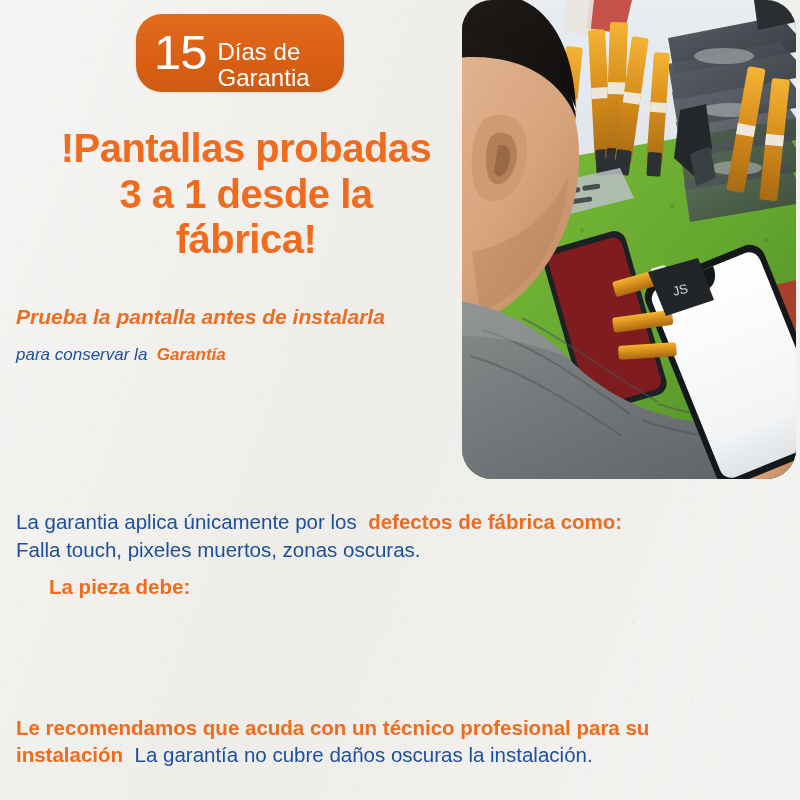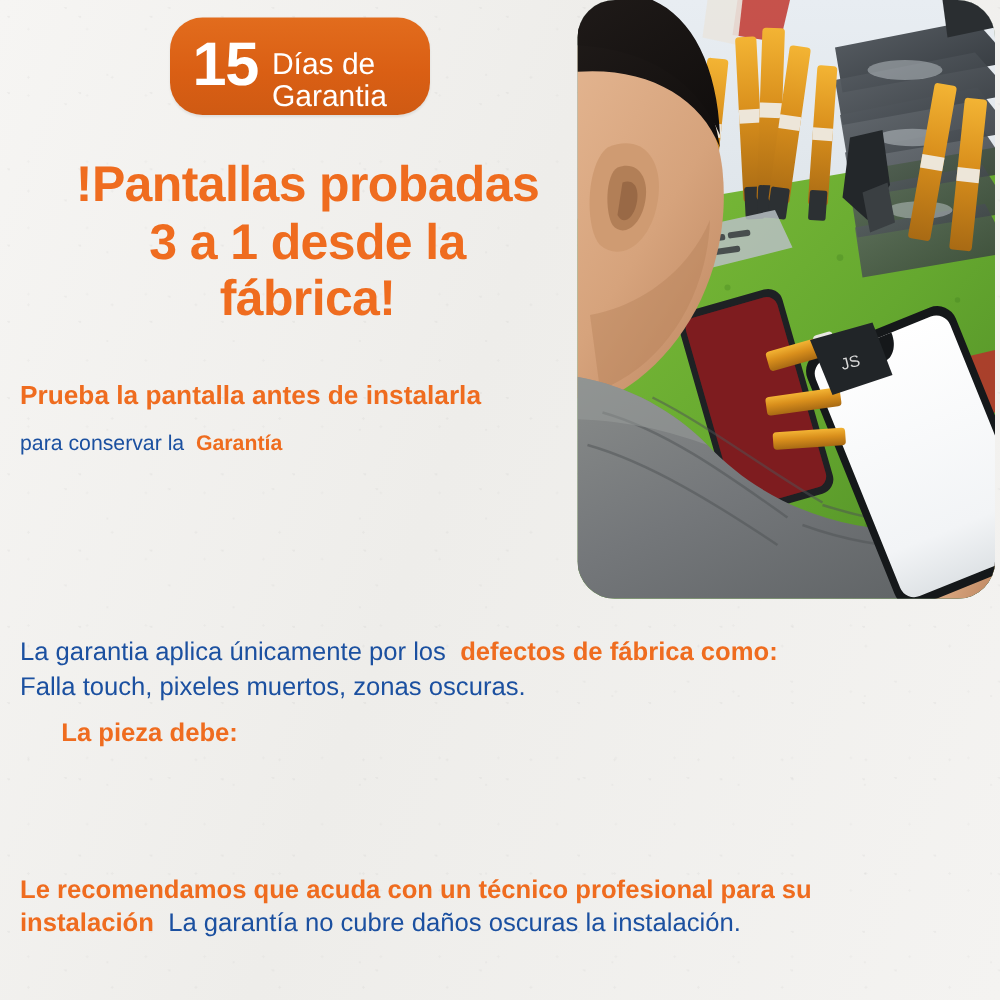--- a/index.html
+++ b/index.html
@@ -41,21 +41,21 @@
     border-radius: 26px;
     display: flex;
     align-items: center;
     box-sizing: border-box;
     padding: 0 14px 0 18px;
     box-shadow: 0 1px 2px rgba(0,0,0,0.08);
   }
   #badge-number {
     color: #ffffff;
     font-size: 49px;
-    font-weight: bold;
+    font-weight: normal;
     line-height: 1;
     letter-spacing: -1px;
     margin-right: 11px;
     margin-top: -2px;
   }
   #badge-text {
     color: #ffffff;
     font-size: 24px;
     font-weight: normal;
     line-height: 1.08;
@@ -77,20 +77,21 @@
   }
   #headline .hl-line { display: block; padding-left: 40px; }
 
   
   #subhead {
     position: absolute;
     left: 16px;
     top: 303px;
     width: 440px;
     line-height: 1.3;
+    font-style: italic;
   }
   #subhead .sub-strong {
     display: block;
     color: #ef6c1f;
     font-size: 21px;
     font-weight: bold;
   }
   #subhead .sub-line2 {
     display: block;
     color: #1b50a0;
@@ -163,21 +164,21 @@
     left: 4px;
     top: -1px;
     font-size: 20px;
     color: #1b50a0;
   }
 
   
   #recommendation {
     position: absolute;
     left: 16px;
-    top: 698px;
+    top: 714px;
     width: 775px;
     font-size: 20.5px;
     line-height: 1.34;
   }
   #recommendation .rec-strong {
     color: #ef6c1f;
     font-weight: bold;
   }
   #recommendation .rec-normal {
     color: #1b50a0;

